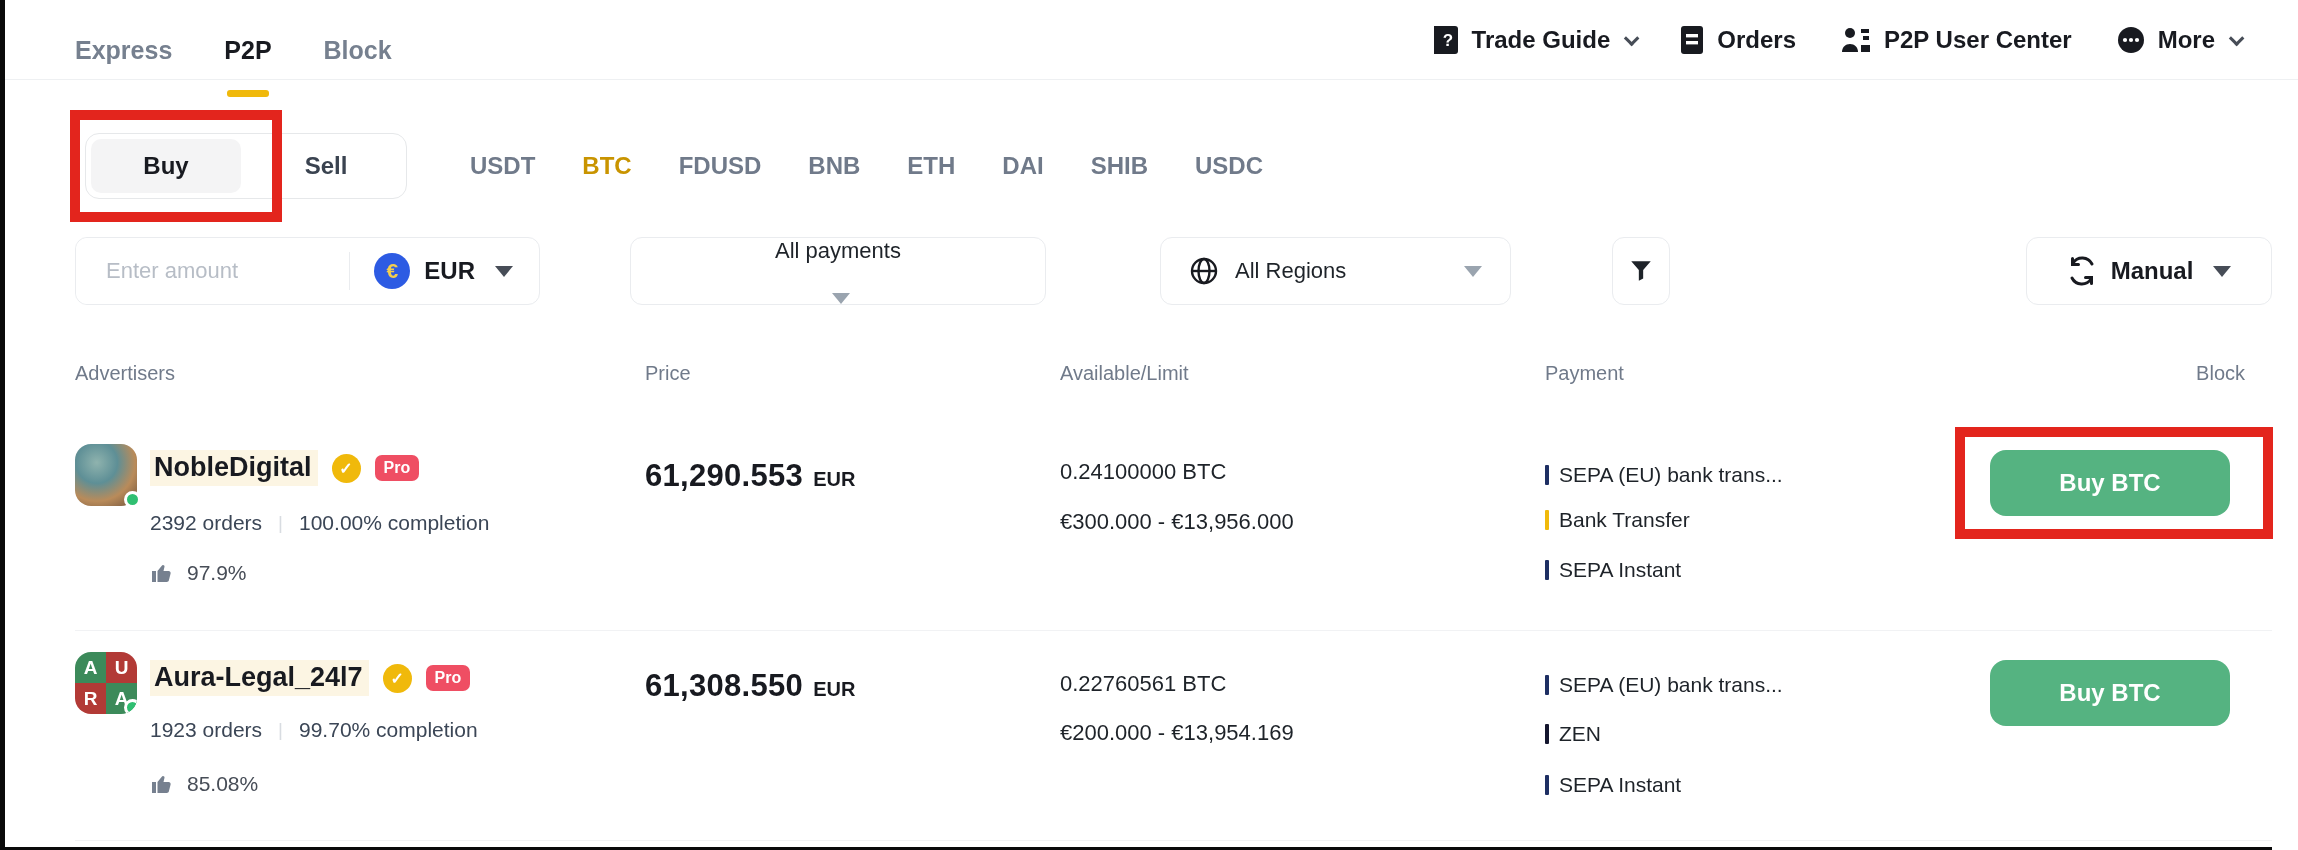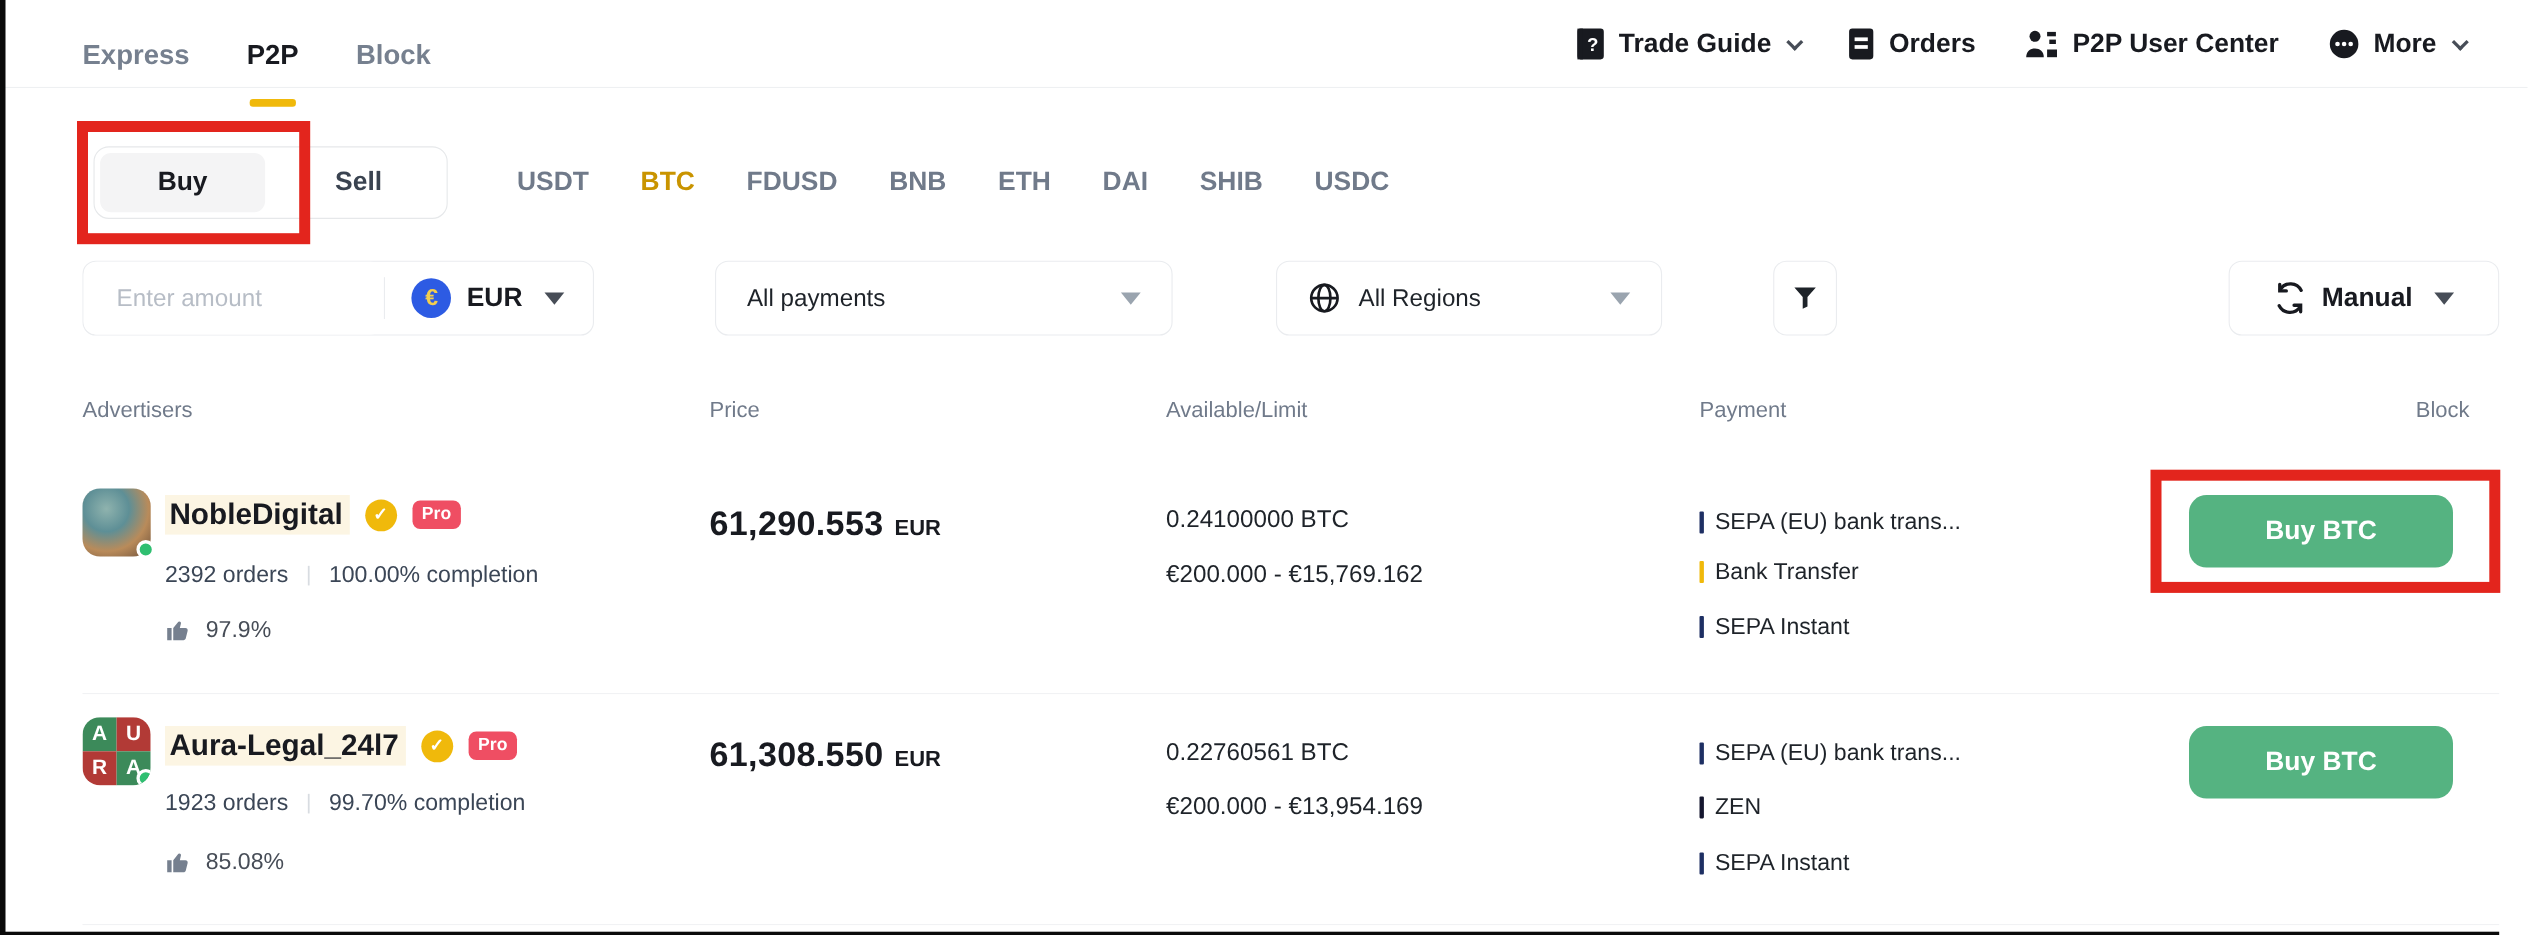--- a/index.html
+++ b/index.html
@@ -38,21 +38,21 @@
   .amount-box { left:75px; width:465px; }
   .amount-input { border:none; outline:none; flex:1; height:100%; font-size:22px; color:#1e2329; padding:0 20px 0 30px; font-family:"Liberation Sans",sans-serif; border-radius:12px; min-width:0; }
   .amount-input::placeholder { color:#b7bdc6; }
   .vsep { width:1px; height:38px; background:#eaecef; }
   .fiat { display:flex; align-items:center; gap:14px; padding:0 26px 0 24px; cursor:pointer; }
   .euro-circle { width:36px; height:36px; border-radius:50%; background:#2d5be3; color:#f3ce4e; font-size:21px; font-weight:700; display:flex; align-items:center; justify-content:center; }
   .fiat-code { font-size:24px; font-weight:700; color:#181a20; }
   .tri { width:0; height:0; border-left:9px solid transparent; border-right:9px solid transparent; border-top:11px solid #474d57; margin-left:6px; }
   .tri.gray { border-top-color:#9aa4af; }
 
-  .payments-box { left:650px; width:416px; padding:0 28px; justify-content:space-between; cursor:pointer; }
+  .payments-box { left:630px; width:416px; padding:0 28px; justify-content:space-between; cursor:pointer;flex-direction:column; }
   .regions-box  { left:1160px; width:351px; padding:0 28px; cursor:pointer; }
   .fbox-label { font-size:22px; color:#1e2329; font-weight:500; }
   .regions-box .fbox-label { margin-left:16px; margin-right:auto; }
 
   .funnel-box { left:1612px; width:58px; justify-content:center; cursor:pointer; }
   .manual-box { left:2026px; width:246px; justify-content:center; gap:14px; cursor:pointer; }
   .manual-label { font-size:24px; font-weight:700; color:#181a20; }
 
   
   .th { position:absolute; top:362px; font-size:20px; color:#707a8a; }
@@ -231,21 +231,21 @@
           <path d="M2 10h4v11H2z" fill="#76808f"></path>
           <path d="M7.5 21h9.3c1 0 1.9-.7 2.1-1.7l1.7-6.8c.3-1.3-.7-2.5-2-2.5h-5.1l1-4.2c.2-1-.5-1.8-1.5-1.8-.5 0-1 .3-1.2.7L7.5 10z" fill="#76808f"></path>
         </svg>
       <span>97.9%</span>
     </div>
     <div class="price-line" style="top:458px;">
       <span class="price-val">61,290.553</span>
       <span class="price-cur">EUR</span>
     </div>
     <span class="avail" style="top:459px;">0.24100000 BTC</span>
-    <span class="limit" style="top:509px;">€200.000 - €15,769.162</span>
+    <span class="limit" style="top:509px;">€300.000 - €13,956.000</span>
     <div class="pay-line" style="top:463px;">
       <span class="pay-bar" style="background-color: rgb(30, 47, 99);"></span>
       <span>SEPA (EU) bank trans...</span>
     </div>
     <div class="pay-line" style="top:508px;">
       <span class="pay-bar" style="background-color: rgb(240, 185, 11);"></span>
       <span>Bank Transfer</span>
     </div>
     <div class="pay-line" style="top:558px;">
       <span class="pay-bar" style="background-color: rgb(30, 47, 99);"></span>

